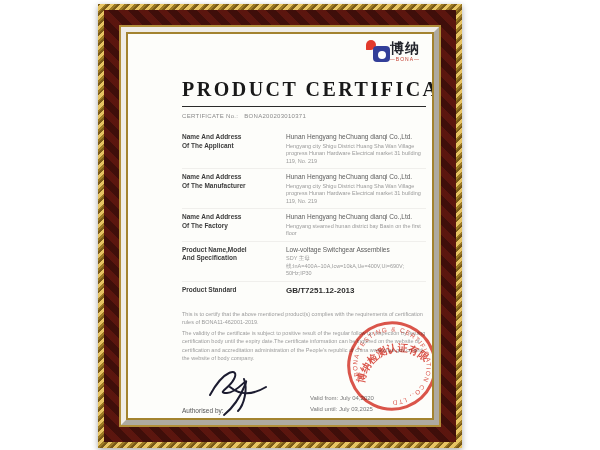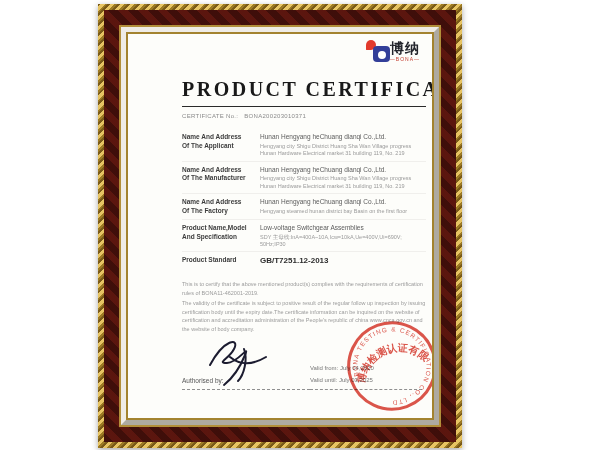--- a/index.html
+++ b/index.html
@@ -49,21 +49,21 @@
 
   
   .title{ margin-top:26px; font-family:"Liberation Serif", serif; font-weight:bold;
     font-size:20px; letter-spacing:2.5px; color:#191919; white-space:nowrap; }
   .title-rule{ margin-top:5px; width:244px; border-top:1.5px solid #2a2a2a; }
   .cert-no{ margin-top:6px; font-size:6px; color:#8a8a8a; letter-spacing:.3px; }
   .cert-no b{ font-weight:normal; margin-left:6px; color:#8a8a8a; }
 
   
   .rows{ margin-top:10px; width:244px; }
-  .row{ display:flex; padding:4px 0 3px; border-top:1px solid #f0efec; }
+  .row{ display:flex; padding:4px 0 3px; border-top:1px solid #f0efec;gap:26px; }
   .row:first-child{ border-top:none; }
   .row-label{ flex:0 0 78px; font-size:6.5px; font-weight:bold; color:#3c3c3c;
     line-height:1.35; white-space:pre-line; }
   .row-val{ flex:1; line-height:1.35; }
   .val-main{ font-size:6.5px; color:#5b5b5b; }
   .val-sub{ font-size:5.5px; color:#9a9a9a; white-space:pre-line; margin-top:1px; }
   .val-standard{ font-size:8px; font-weight:bold; color:#2e2e2e; }
   .val-scheme{ font-size:7.5px; color:#4c4c4c; }
 
   

